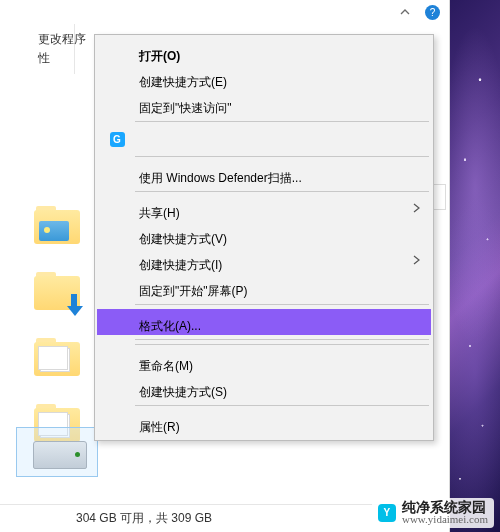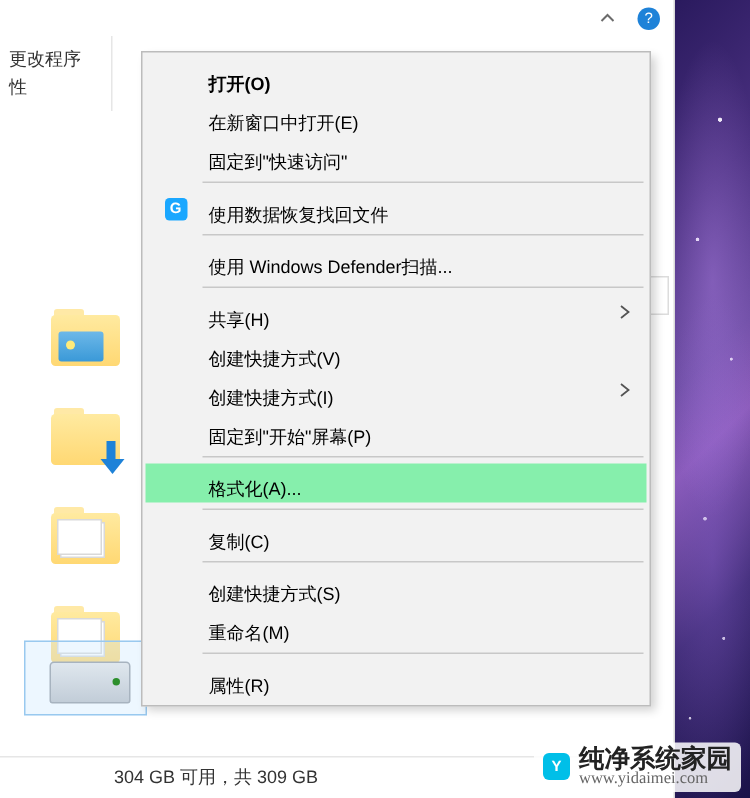--- a/index.html
+++ b/index.html
@@ -7,51 +7,51 @@
   
   .desktop-strip{position:absolute;top:0;right:0;width:50px;height:532px;background:linear-gradient(135deg,#2a1a5e 0%,#4a3080 25%,#6a4aa0 45%,#8a5ab8 55%,#3a2870 75%,#1a1248 100%);}
   .desktop-strip::before{content:"";position:absolute;inset:0;background-image:radial-gradient(circle at 60% 15%,rgba(255,255,255,.95) 1.2px,transparent 1.6px),radial-gradient(circle at 30% 30%,rgba(255,255,255,.9) 1px,transparent 1.4px),radial-gradient(circle at 75% 45%,rgba(255,255,255,.85) .8px,transparent 1.2px),radial-gradient(circle at 40% 65%,rgba(255,255,255,.9) 1px,transparent 1.4px),radial-gradient(circle at 65% 80%,rgba(255,255,255,.85) .8px,transparent 1.2px),radial-gradient(circle at 20% 90%,rgba(255,255,255,.8) .7px,transparent 1.1px);}
   .desktop-strip::after{content:"";position:absolute;inset:0;background:radial-gradient(ellipse 120% 50% at 50% 35%,rgba(200,150,255,.35),transparent 60%),radial-gradient(ellipse 140% 55% at 50% 70%,rgba(140,100,210,.4),transparent 60%);}
   
   .explorer{position:absolute;top:0;left:0;width:450px;height:532px;background:#fff;}
   .topbar{position:absolute;top:0;left:0;right:0;height:24px;display:flex;justify-content:flex-end;align-items:center;gap:14px;padding-right:10px;color:#6b6b6b;}
   .chev{width:12px;height:12px;display:inline-flex;align-items:center;justify-content:center;}
   .help-icon{width:15px;height:15px;border-radius:50%;background:#1e82d8;color:#fff;font-size:10px;display:inline-flex;align-items:center;justify-content:center;}
   .ribbon{position:absolute;top:24px;left:0;width:68px;height:50px;background:#fff;border-right:1px solid #e6e6e6;border-bottom:1px solid #e6e6e6;display:flex;flex-direction:column;align-items:flex-start;justify-content:center;padding-left:6px;gap:2px;color:#333;}
-  .ribbon-row{font-size:12px;white-space:nowrap;}
+  .ribbon-row{font-size:12px;white-space:nowrap;margin-left:32px;}
   .content{position:absolute;top:74px;left:0;right:0;bottom:27px;background:#fff;}
   .folder-col{position:absolute;left:34px;top:132px;display:flex;flex-direction:column;gap:28px;}
   .folder-icon{width:46px;height:38px;position:relative;}
   .folder-icon .tab{position:absolute;top:0;left:2px;width:20px;height:6px;background:#ffe9a6;border-radius:2px 2px 0 0;}
   .folder-icon .body{position:absolute;top:4px;left:0;width:46px;height:34px;background:linear-gradient(#ffeaa0,#ffd873);border-radius:3px;}
   .folder-icon.pic .thumb{position:absolute;bottom:3px;left:5px;width:30px;height:20px;background:linear-gradient(#6db8e8,#3a99d8);border-radius:2px;}
   .folder-icon.pic .thumb::after{content:"";position:absolute;top:6px;left:5px;width:6px;height:6px;border-radius:50%;background:#ffeb7a;}
   .folder-icon.dl .arrow{position:absolute;bottom:-6px;right:-3px;width:0;height:0;border-left:8px solid transparent;border-right:8px solid transparent;border-top:10px solid #1e82d8;}
   .folder-icon.dl .stem{position:absolute;bottom:4px;right:3px;width:6px;height:12px;background:#1e82d8;}
   .folder-icon.plain .sheets{position:absolute;bottom:4px;left:6px;width:28px;height:22px;background:#fff;border:1px solid #d9d9d9;}
   .folder-icon.plain .sheets::before{content:"";position:absolute;top:-3px;left:-3px;width:28px;height:22px;background:#fff;border:1px solid #d9d9d9;}
   .drive-row{position:absolute;left:30px;bottom:36px;width:60px;}
   .drive-icon{width:52px;height:26px;background:linear-gradient(#dfe7ee,#c2cdd8);border-radius:3px 3px 2px 2px;margin:0 auto;border:1px solid #a7b3bf;position:relative;}
   .drive-icon::after{content:"";position:absolute;right:6px;top:10px;width:5px;height:5px;border-radius:50%;background:#2c8f2c;}
   .drive-sel{position:absolute;left:16px;bottom:28px;width:80px;height:48px;border:1px solid #99c9ef;background:rgba(204,232,255,.35);pointer-events:none;}
   .status{position:absolute;left:0;right:0;bottom:0;height:27px;border-top:1px solid #e6e6e6;display:flex;align-items:center;padding-left:76px;color:#333;background:#fff;}
   
   .ctx{position:absolute;top:34px;left:94px;width:334px;background:#f2f2f2;border:1px solid #bcbcbc;box-shadow:3px 3px 6px rgba(0,0,0,.18);padding:4px 2px;}
   .mi{display:flex;align-items:flex-end;height:26px;position:relative;padding-left:42px;padding-right:22px;cursor:default;font-size:12px;color:#000;}
   .mi.bold{font-weight:700;}
-  .mi.hover{background:#86efac;}
+  .mi.hover{background:#8b5cf6;}
   .mi .ic{position:absolute;left:12px;top:50%;transform:translateY(-50%);width:16px;height:16px;display:flex;align-items:center;justify-content:center;}
   .mi .sub{position:absolute;right:10px;top:50%;transform:translateY(-50%);color:#555;}
   .sep{height:1px;background:#c8c8c8;margin:4px 2px 4px 38px;}
   .g-icon{width:15px;height:15px;border-radius:3px;background:#1aa7ff;color:#fff;font-weight:700;font-size:10px;display:flex;align-items:center;justify-content:center;}
   
   .wm{position:absolute;right:6px;bottom:4px;display:flex;align-items:center;gap:6px;background:rgba(255,255,255,.85);padding:2px 6px;border-radius:4px;}
   .wm-logo{width:18px;height:18px;border-radius:4px;background:#00bfe8;display:flex;align-items:center;justify-content:center;color:#fff;font-weight:700;font-size:10px;}
   .wm-text{display:flex;flex-direction:column;line-height:1.05;}
-  .wm-text .t{font-size:17px;font-weight:700;color:#222;}
+  .wm-text .t{font-size:14px;font-weight:700;color:#222;}
   .wm-text .u{font-size:11px;color:#666;font-family:Liberation Serif, serif;}
   
   .explorer::after{content:"";position:absolute;top:0;right:0;width:1px;height:100%;background:#d9d9d9;}
   .addr-frag{position:absolute;top:110px;right:4px;width:16px;height:24px;border:1px solid #dcdcdc;border-left:none;background:#fff;}
 </style>
 </head>
 <body>
 <div class="root">
 
   <div class="desktop-strip"></div>
@@ -105,31 +105,30 @@
 
     <div class="status">
       <span>304 GB 可用，共 309 GB</span>
     </div>
 
     <div class="ctx">
       <div class="mi bold">
           <span>打开(O)</span>
         </div>
       <div class="mi">
-          <span>在新窗口中打开(E)</span>
+          <span>创建快捷方式(E)</span>
         </div>
       <div class="mi">
           <span>固定到"快速访问"</span>
         </div>
       <div class="sep"></div>
       <div class="mi">
         <span class="ic">
             <span class="g-icon">G</span>
           </span>
-        <span>使用数据恢复找回文件</span>
       </div>
       <div class="sep"></div>
       <div class="mi">
           <span>使用 Windows Defender扫描...</span>
         </div>
       <div class="sep"></div>
       <div class="mi">
         <span>共享(H)</span>
         <span class="sub"><svg width="8" height="10" viewBox="0 0 8 10">
               <path d="M1 1 L6 5 L1 9" fill="none" stroke="#555" stroke-width="1.2"></path>
@@ -145,29 +144,26 @@
             </svg></span>
       </div>
       <div class="mi">
           <span>固定到"开始"屏幕(P)</span>
         </div>
       <div class="sep"></div>
       <div class="mi hover">
           <span>格式化(A)...</span>
         </div>
       <div class="sep"></div>
-      <div class="mi">
-          <span>复制(C)</span>
-        </div>
       <div class="sep"></div>
       <div class="mi">
-          <span>创建快捷方式(S)</span>
+          <span>重命名(M)</span>
         </div>
       <div class="mi">
-          <span>重命名(M)</span>
+          <span>创建快捷方式(S)</span>
         </div>
       <div class="sep"></div>
       <div class="mi">
           <span>属性(R)</span>
         </div>
     </div>
 
   </div>
 
   <div class="wm">

